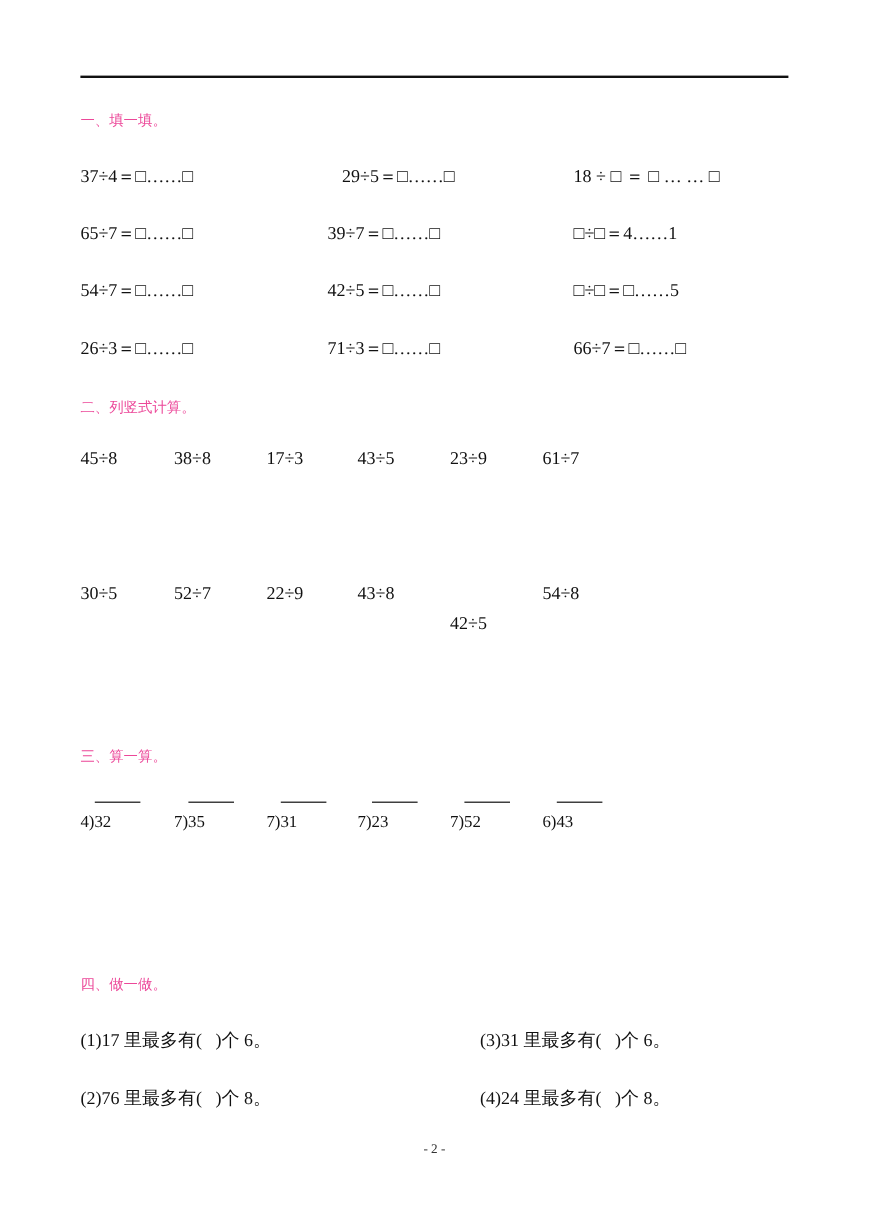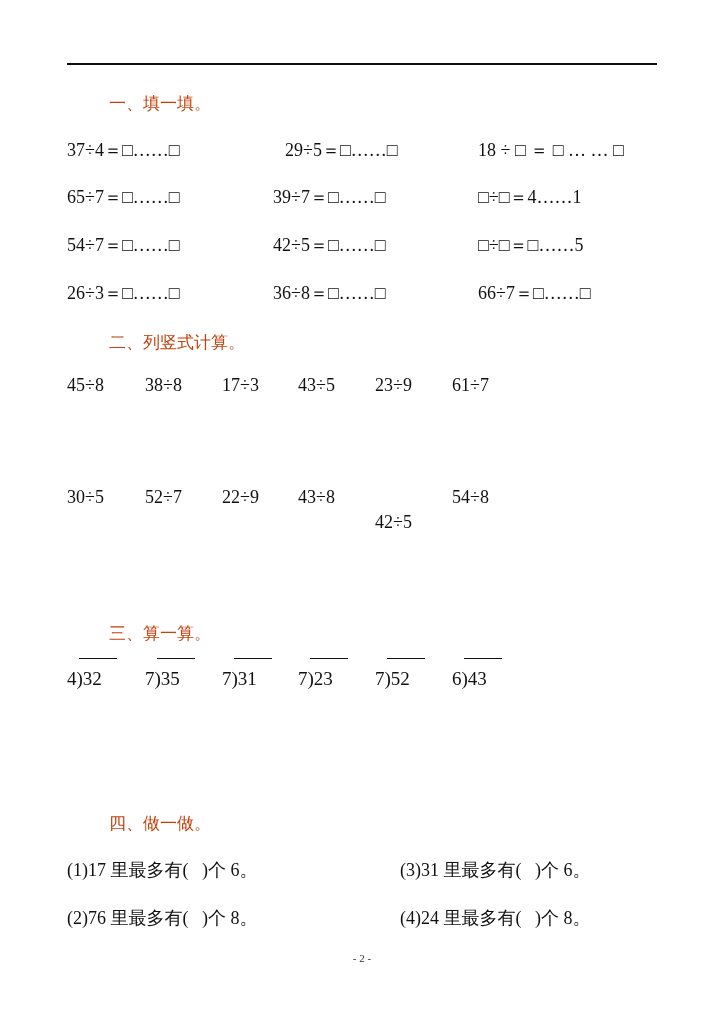--- a/index.html
+++ b/index.html
@@ -1,41 +1,41 @@
 <!DOCTYPE html>
 <html><head>
 <meta charset="utf-8">
 <style>
   html, body { margin: 0; padding: 0; background: #ffffff; }
   body { width: 724px; height: 1024px; position: relative; overflow: hidden;
          font-family: "Liberation Serif", "DejaVu Serif", serif; color: #111; }
   .rule { position: absolute; left: 67px; top: 63px; width: 590px; height: 2px; background: #111; }
-  .heading { position: absolute; left: 67px; font-size: 17px; color: #c2410c; margin-left: 42px; }
-  .expr { position: absolute; font-size: 18px; white-space: pre; }
-  .long { position: absolute; font-size: 19px; white-space: pre; }
+  .heading { position: absolute; left: 67px; font-size: 12px; color: #ec4899; }
+  .expr { position: absolute; font-size: 15px; white-space: pre; }
+  .long { position: absolute; font-size: 14px; white-space: pre; margin-top: 10px; }
   .long .bar { position: absolute; top: -10px; height: 1px; background: #111; }
   .pagenum { position: absolute; left: 0; width: 724px; top: 952px; text-align: center; font-size: 11px; color: #333; }
 </style>
 </head>
 <body>
 
 <div class="rule"></div>
 
 <div class="heading" style="top:92px">一、填一填。</div>
 <div class="expr" style="left:67px;top:138px">37÷4＝□……□</div>
 <div class="expr" style="left:285px;top:138px">29÷5＝□……□</div>
 <div class="expr" style="left:478px;top:138px">18 ÷ □ ＝ □ … … □</div>
 <div class="expr" style="left:67px;top:185px">65÷7＝□……□</div>
 <div class="expr" style="left:273px;top:185px">39÷7＝□……□</div>
 <div class="expr" style="left:478px;top:185px">□÷□＝4……1</div>
 <div class="expr" style="left:67px;top:233px">54÷7＝□……□</div>
 <div class="expr" style="left:273px;top:233px">42÷5＝□……□</div>
 <div class="expr" style="left:478px;top:233px">□÷□＝□……5</div>
 <div class="expr" style="left:67px;top:281px">26÷3＝□……□</div>
-<div class="expr" style="left:273px;top:281px">36÷8＝□……□</div>
+<div class="expr" style="left:273px;top:281px">71÷3＝□……□</div>
 <div class="expr" style="left:478px;top:281px">66÷7＝□……□</div>
 
 <div class="heading" style="top:331px">二、列竖式计算。</div>
 <div class="expr" style="left:67px;top:375px">45÷8</div>
 <div class="expr" style="left:145px;top:375px">38÷8</div>
 <div class="expr" style="left:222px;top:375px">17÷3</div>
 <div class="expr" style="left:298px;top:375px">43÷5</div>
 <div class="expr" style="left:375px;top:375px">23÷9</div>
 <div class="expr" style="left:452px;top:375px">61÷7</div>
 <div class="expr" style="left:67px;top:487px">30÷5</div>

